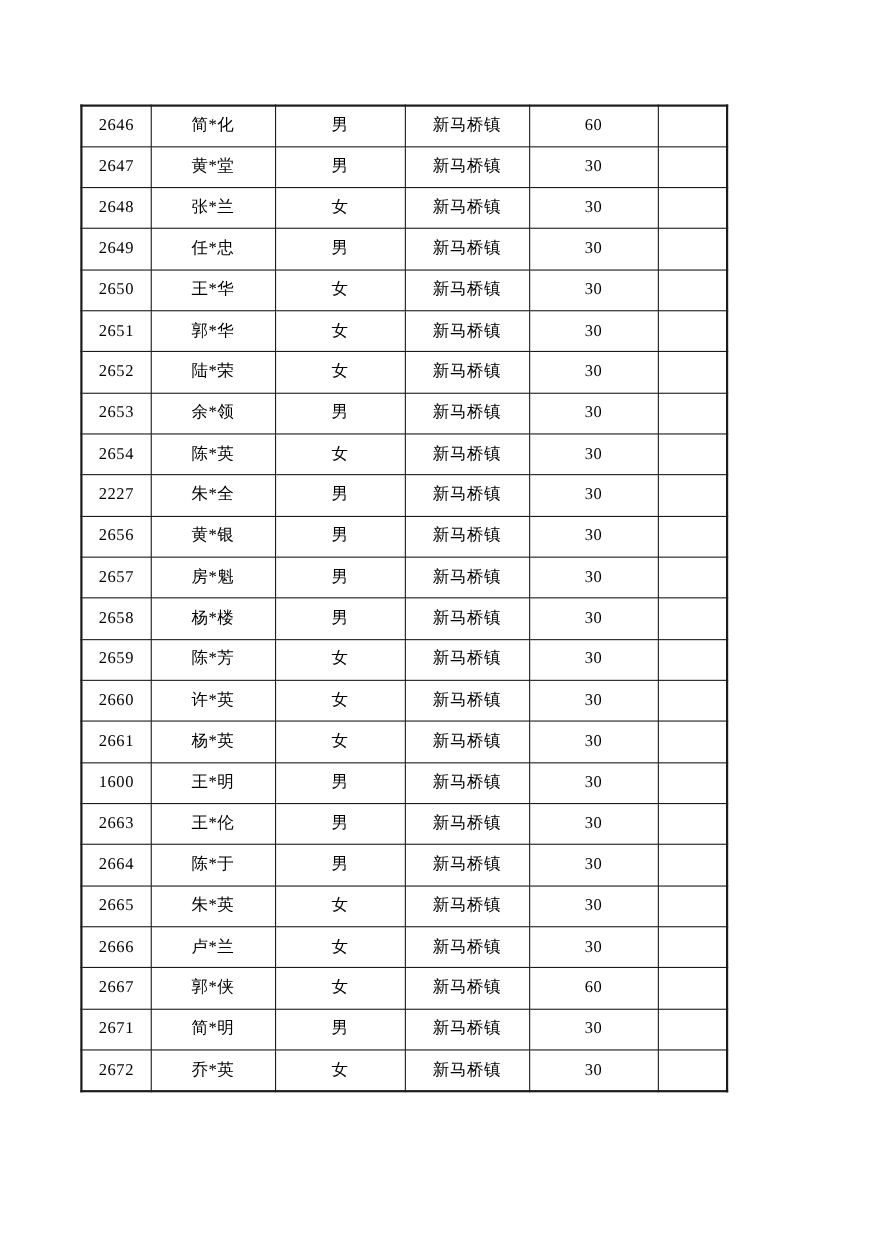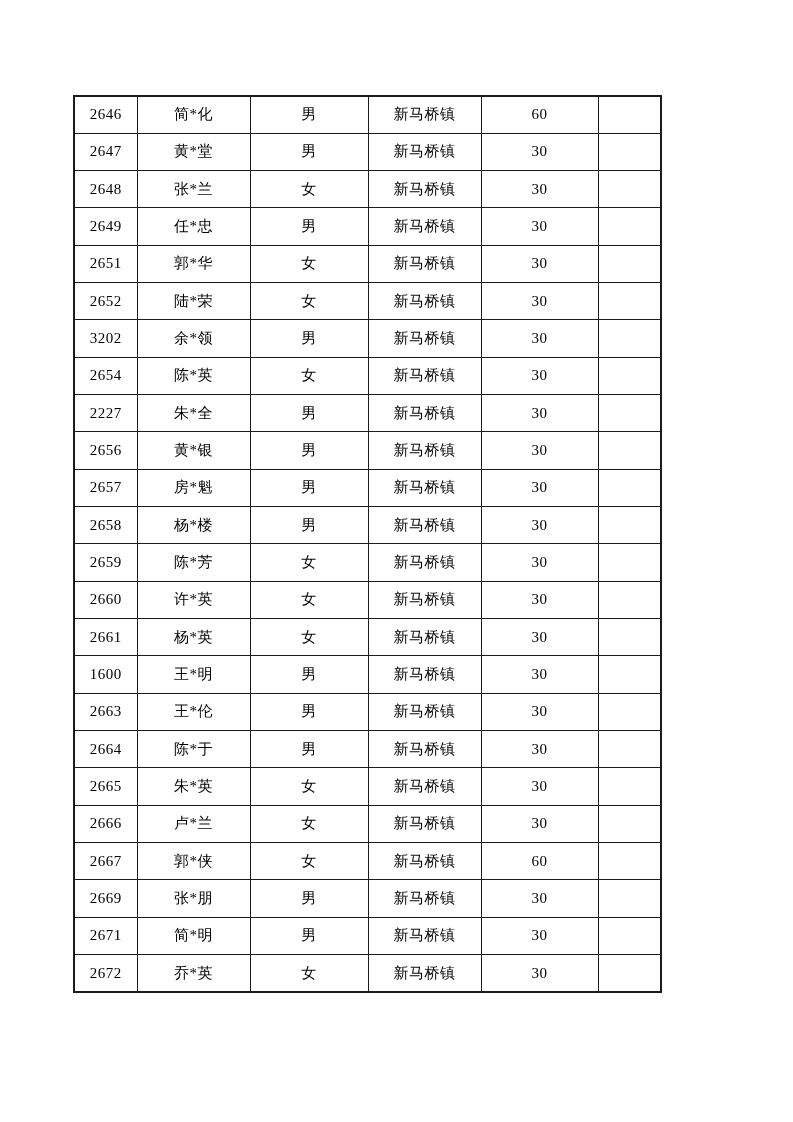--- a/index.html
+++ b/index.html
@@ -81,37 +81,45 @@
   </tr>
         <tr>
     <td>2649</td>
     <td>任*忠</td>
     <td>男</td>
     <td>新马桥镇</td>
     <td>30</td>
     <td></td>
   </tr>
         <tr>
+    <td>2650</td>
+    <td>王*华</td>
+    <td>女</td>
+    <td>新马桥镇</td>
+    <td>30</td>
+    <td></td>
+  </tr>
+        <tr>
     <td>2651</td>
     <td>郭*华</td>
     <td>女</td>
     <td>新马桥镇</td>
     <td>30</td>
     <td></td>
   </tr>
         <tr>
     <td>2652</td>
     <td>陆*荣</td>
     <td>女</td>
     <td>新马桥镇</td>
     <td>30</td>
     <td></td>
   </tr>
         <tr>
-    <td>3202</td>
+    <td>2653</td>
     <td>余*领</td>
     <td>男</td>
     <td>新马桥镇</td>
     <td>30</td>
     <td></td>
   </tr>
         <tr>
     <td>2654</td>
     <td>陈*英</td>
     <td>女</td>
@@ -214,28 +222,20 @@
     <td>新马桥镇</td>
     <td>30</td>
     <td></td>
   </tr>
         <tr>
     <td>2667</td>
     <td>郭*侠</td>
     <td>女</td>
     <td>新马桥镇</td>
     <td>60</td>
-    <td></td>
-  </tr>
-        <tr>
-    <td>2669</td>
-    <td>张*朋</td>
-    <td>男</td>
-    <td>新马桥镇</td>
-    <td>30</td>
     <td></td>
   </tr>
         <tr>
     <td>2671</td>
     <td>简*明</td>
     <td>男</td>
     <td>新马桥镇</td>
     <td>30</td>
     <td></td>
   </tr>

